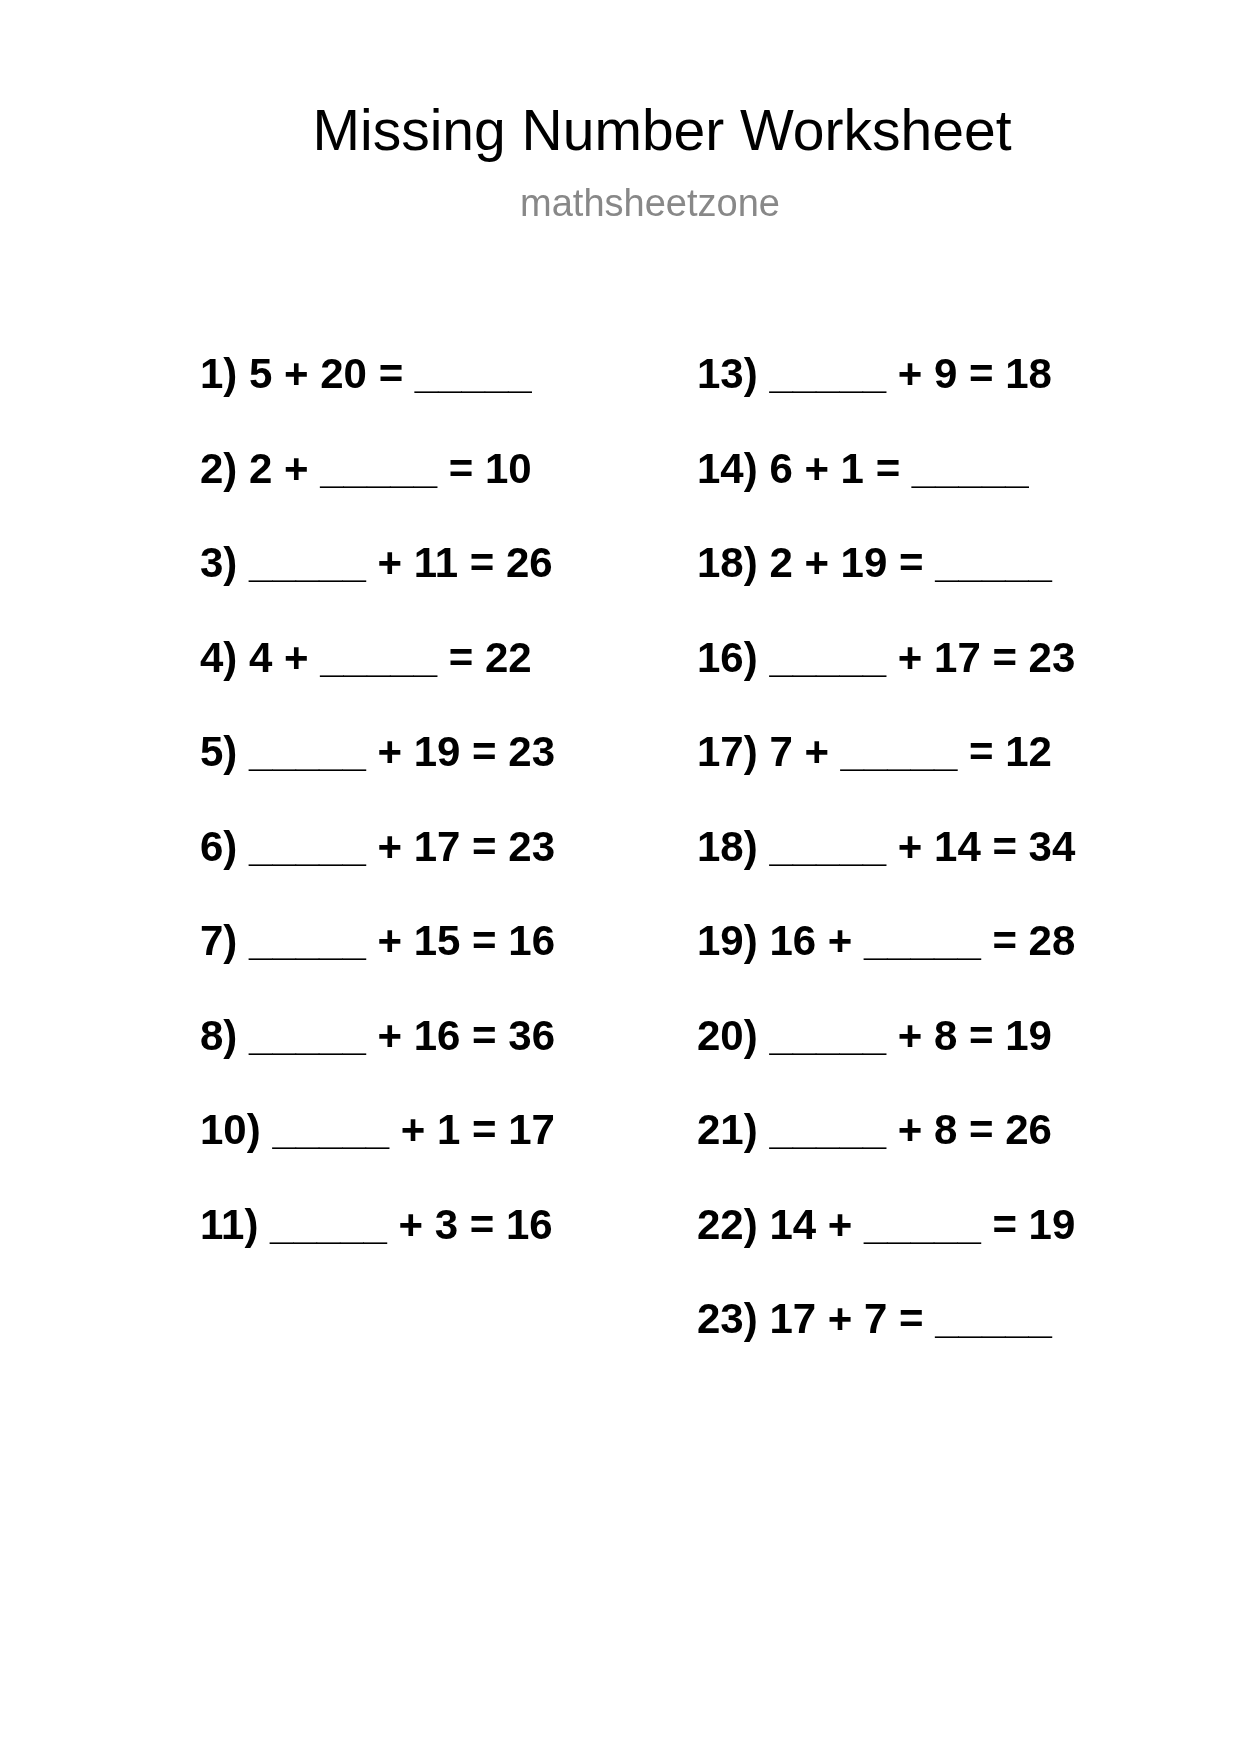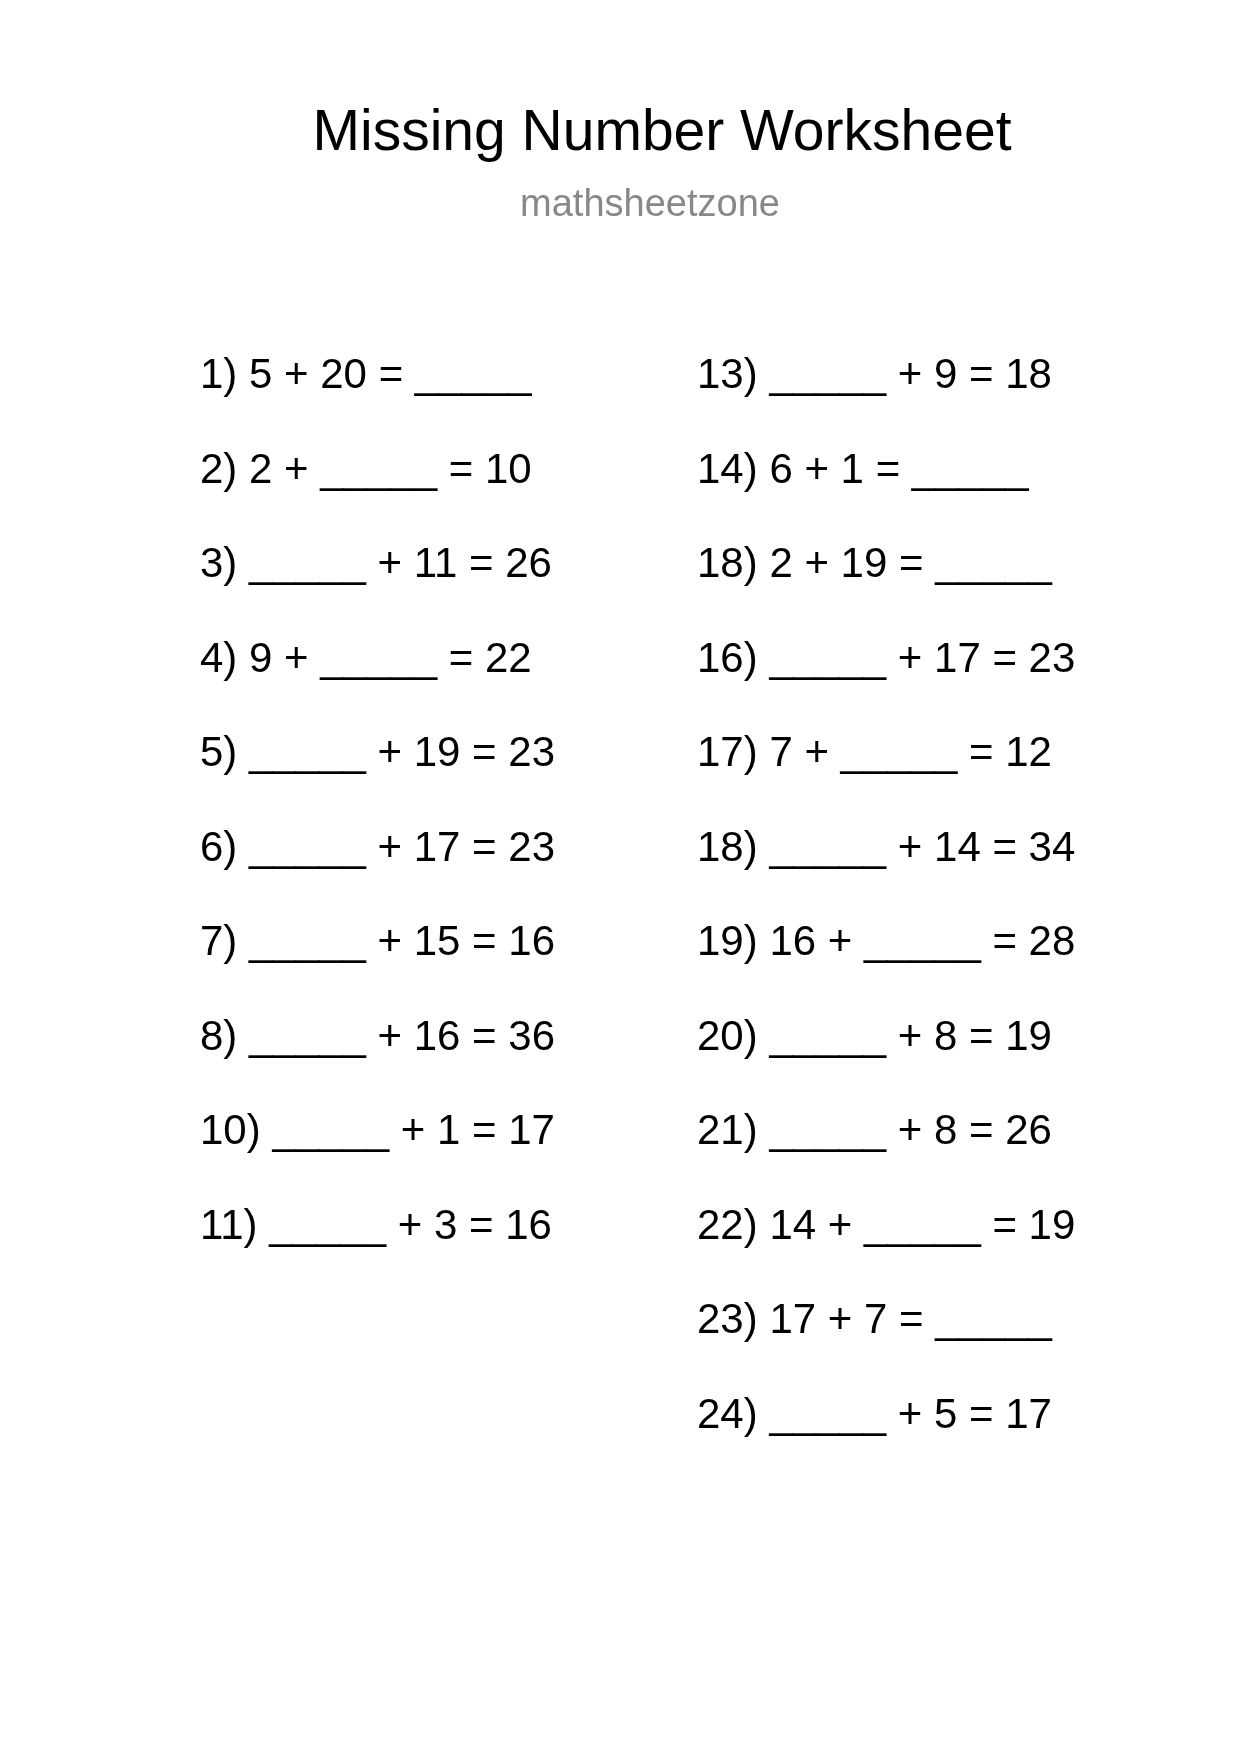--- a/index.html
+++ b/index.html
@@ -33,20 +33,21 @@
       width: 1300px;
       top: 180px;
       text-align: center;
       font-size: 38px;
       line-height: 46px;
       color: #888888;
     }
     .column {
       position: absolute;
       top: 344px;
+      font-weight: bold;
     }
     .col-left { left: 200px; }
     .col-right { left: 697px; }
     .problem {
       height: 94.5px;
       font-size: 42px;
       line-height: 60px;
       white-space: pre;
     }
     .problem .num { }
@@ -54,35 +55,34 @@
 </head>
 <body>
 
 <h1 class="title">Missing Number Worksheet</h1>
 <div class="subtitle">mathsheetzone</div>
 
 <div class="column col-left">
   <div class="problem"><span class="num">1)</span> <span>5 + 20 = _____</span></div>
   <div class="problem"><span class="num">2)</span> <span>2 + _____ = 10</span></div>
   <div class="problem"><span class="num">3)</span> <span>_____ + 11 = 26</span></div>
-  <div class="problem"><span class="num">4)</span> <span>9 + _____ = 22</span></div>
+  <div class="problem"><span class="num">4)</span> <span>4 + _____ = 22</span></div>
   <div class="problem"><span class="num">5)</span> <span>_____ + 19 = 23</span></div>
   <div class="problem"><span class="num">6)</span> <span>_____ + 17 = 23</span></div>
   <div class="problem"><span class="num">7)</span> <span>_____ + 15 = 16</span></div>
   <div class="problem"><span class="num">8)</span> <span>_____ + 16 = 36</span></div>
   <div class="problem"><span class="num">10)</span> <span>_____ + 1 = 17</span></div>
   <div class="problem"><span class="num">11)</span> <span>_____ + 3 = 16</span></div>
 </div>
 
 <div class="column col-right">
   <div class="problem"><span class="num">13)</span> <span>_____ + 9 = 18</span></div>
   <div class="problem"><span class="num">14)</span> <span>6 + 1 = _____</span></div>
   <div class="problem"><span class="num">18)</span> <span>2 + 19 = _____</span></div>
   <div class="problem"><span class="num">16)</span> <span>_____ + 17 = 23</span></div>
   <div class="problem"><span class="num">17)</span> <span>7 + _____ = 12</span></div>
   <div class="problem"><span class="num">18)</span> <span>_____ + 14 = 34</span></div>
   <div class="problem"><span class="num">19)</span> <span>16 + _____ = 28</span></div>
   <div class="problem"><span class="num">20)</span> <span>_____ + 8 = 19</span></div>
   <div class="problem"><span class="num">21)</span> <span>_____ + 8 = 26</span></div>
   <div class="problem"><span class="num">22)</span> <span>14 + _____ = 19</span></div>
   <div class="problem"><span class="num">23)</span> <span>17 + 7 = _____</span></div>
-  <div class="problem"><span class="num">24)</span> <span>_____ + 5 = 17</span></div>
 </div>
 
 </body></html>

